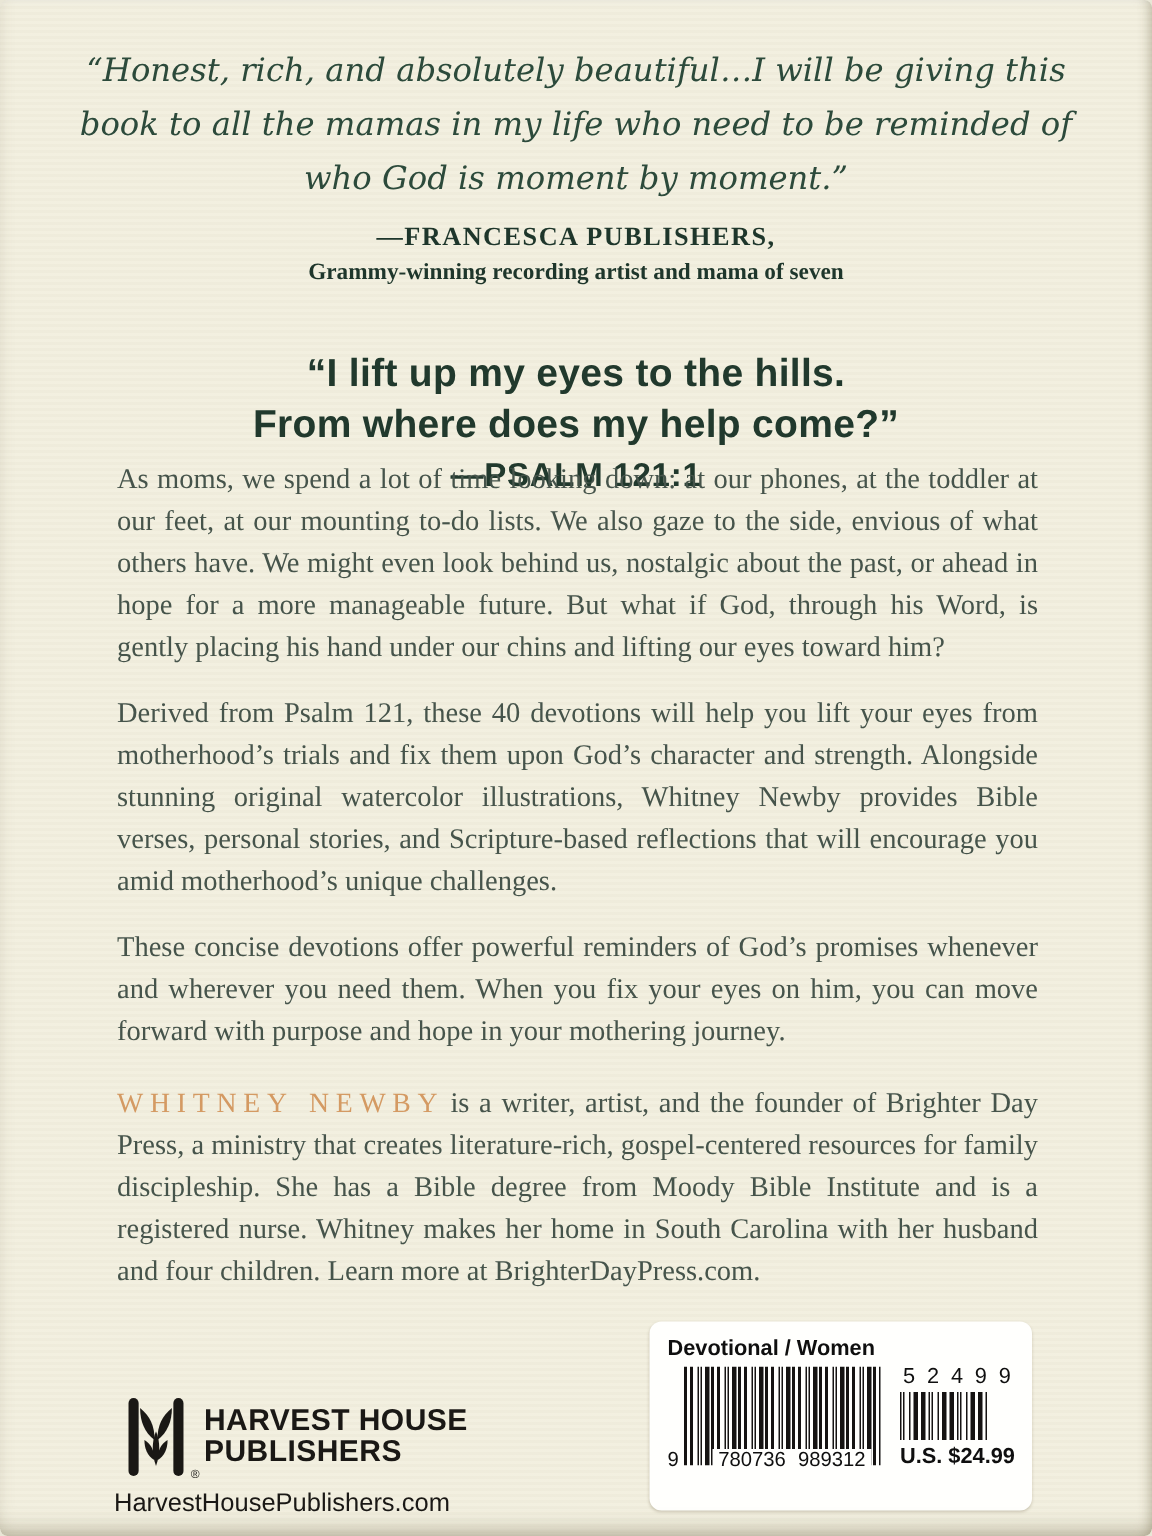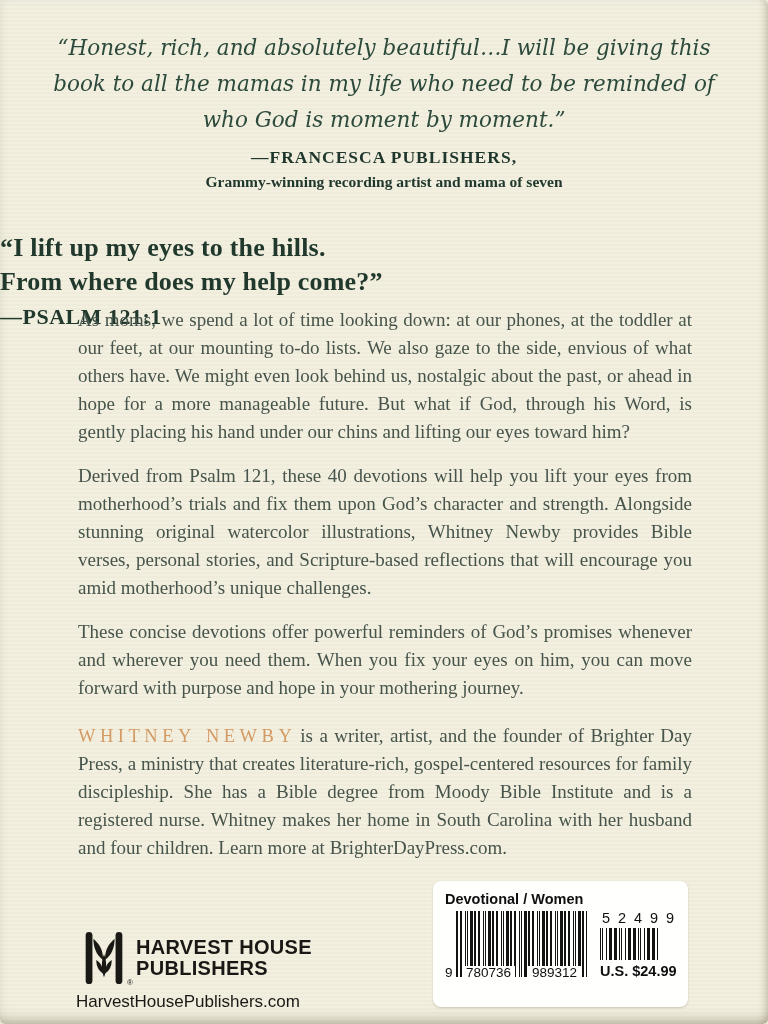--- a/index.html
+++ b/index.html
@@ -28,22 +28,22 @@
   }
   .attribution{
     margin-top:9px;font-weight:bold;font-size:17.5px;letter-spacing:1px;color:#1e362b;
   }
   .attribution-role{
     margin-top:5px;font-weight:bold;font-size:15.5px;color:#1e362b;
   }
 
   
   .scripture{
-    margin-top:40px;text-align:left;color:#21392d;
-    font-family:Liberation Serif, serif;font-weight:bold;
+    margin-top:40px;text-align:center;color:#21392d;
+    font-family:Liberation Sans, sans-serif;font-weight:bold;
   }
   .scripture .line{font-size:26px;line-height:34px;letter-spacing:.2px;}
   .scripture .reference{margin-top:5px;font-size:22px;letter-spacing:.5px;}
 
   
   .main-text{position:absolute;top:306px;left:78px;width:614px;}
   .body-par{
     margin:0 0 16px;font-size:19px;line-height:28px;color:#46544b;
     text-align:justify;
   }
@@ -71,21 +71,21 @@
   .bc-category{font-weight:bold;font-size:14.5px;line-height:16px;}
   .bc-isbn{font-weight:bold;font-size:14.5px;line-height:16px;margin-top:1px;}
   .bc-row{display:flex;margin-top:4px;height:68px;}
   .ean{flex:1;display:flex;min-width:0;}
   .ean-9{align-self:flex-end;font-size:13.5px;line-height:13px;width:11px;}
   .ean-bars-wrap{position:relative;flex:1;min-width:0;}
   .bars{display:flex;align-items:stretch;overflow:hidden;height:100%;}
   .bars i{flex:0 0 auto;display:block;height:100%;background:#151312;}
   .ean-bars{height:66px;}
   .ean-nums{
-    position:absolute;left:6px;right:6px;bottom:0;display:flex;justify-content:space-between;
+    position:absolute;left:6px;right:6px;bottom:0;display:flex;justify-content:flex-end;
     font-size:13.5px;line-height:13px;
   }
   .ean-nums span{background:#fffffd;padding:0 4px;}
   .addon{width:76px;margin-left:13px;display:flex;flex-direction:column;}
   .addon-code{display:flex;justify-content:space-between;font-size:14.5px;line-height:15px;padding:0 2px;}
   .addon-bars{height:36px;margin-top:2px;}
   .addon-price{font-weight:bold;font-size:14.5px;margin-top:3px;white-space:nowrap;}
 </style>
 </head>
 <body>

